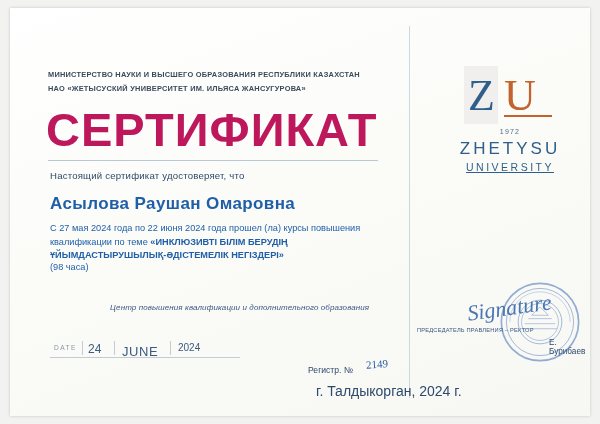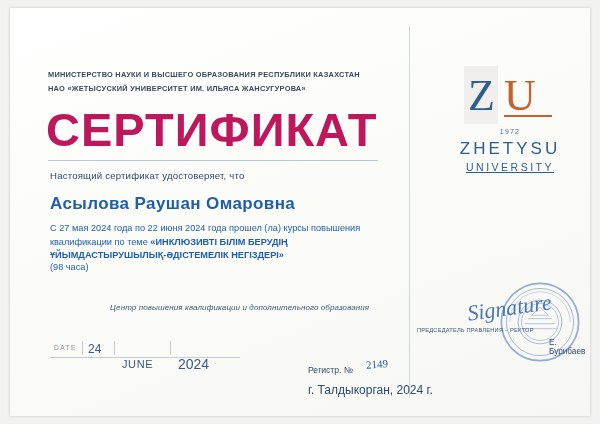--- a/index.html
+++ b/index.html
@@ -148,30 +148,30 @@
   #date-day {
     position: absolute;
     left: 38px;
     top: 2px;
     font-size: 12px;
     color: #3a5a80;
   }
   #date-month {
     position: absolute;
     left: 72px;
-    top: 18px;
-    font-size: 11px;
+    top: 4px;
+    font-size: 13px;
     color: #3a5a80;
     letter-spacing: 0.6px;
   }
   #date-year {
     position: absolute;
     left: 128px;
-    top: 16px;
-    font-size: 14px;
+    top: 2px;
+    font-size: 10px;
     color: #3a5a80;
   }
   .date-sep {
     position: absolute;
     top: 1px;
     width: 1px;
     height: 14px;
     background: #c3ccd6;
   }
   #date-sep-1 { left: 32px; }
@@ -198,23 +198,23 @@
     position: absolute;
     left: 356px;
     top: 350px;
     font-size: 11px;
     color: #2a5fa0;
     font-family: "Liberation Serif", serif;
     transform: rotate(-4deg);
   }
   #city-line {
     position: absolute;
-    left: 298px;
+    left: 306px;
     top: 375px;
-    font-size: 12px;
+    font-size: 14px;
     color: #2e4a6b;
   }
   
   #logo-block {
     position: absolute;
     left: 440px;
     top: 58px;
     width: 120px;
     text-align: center;
   }

